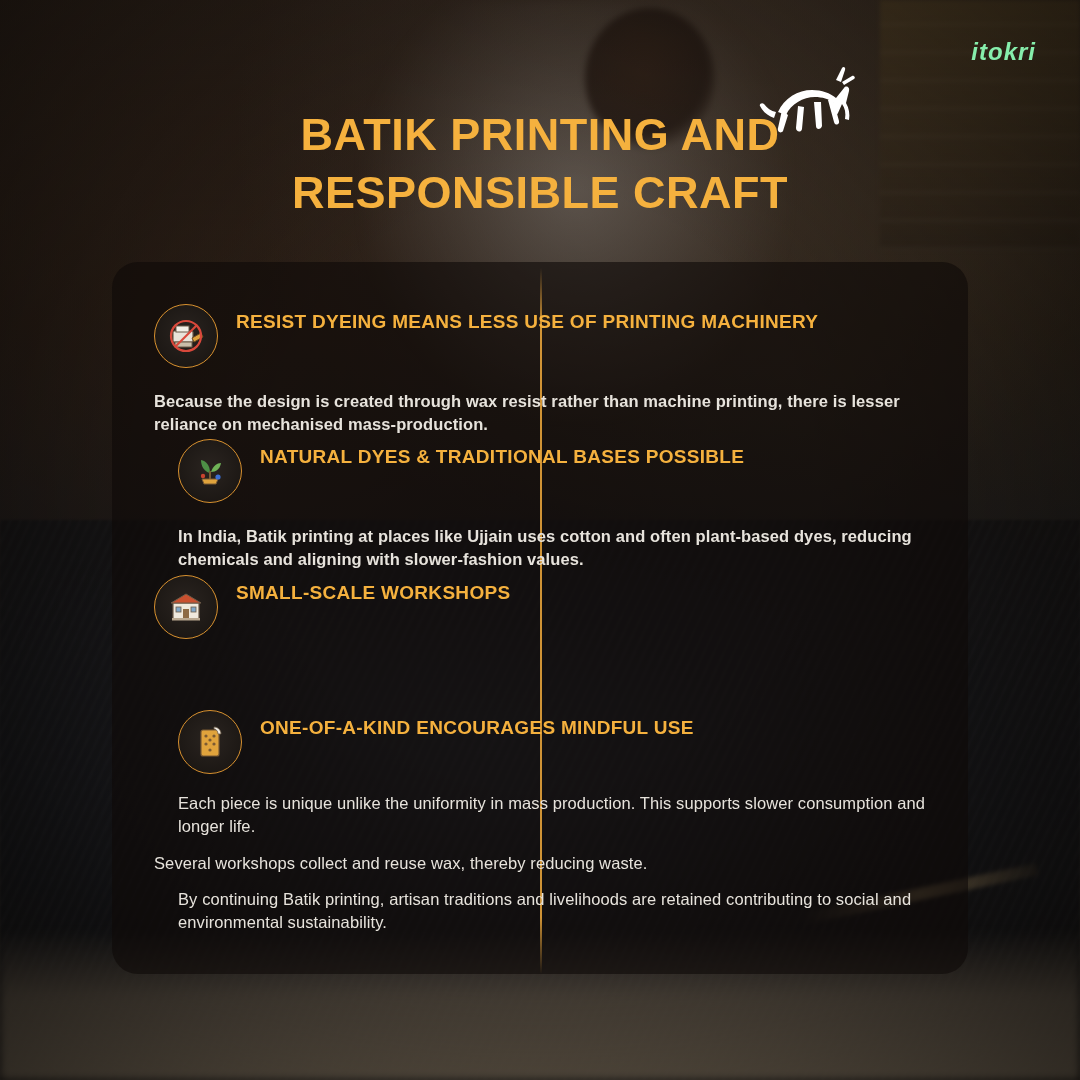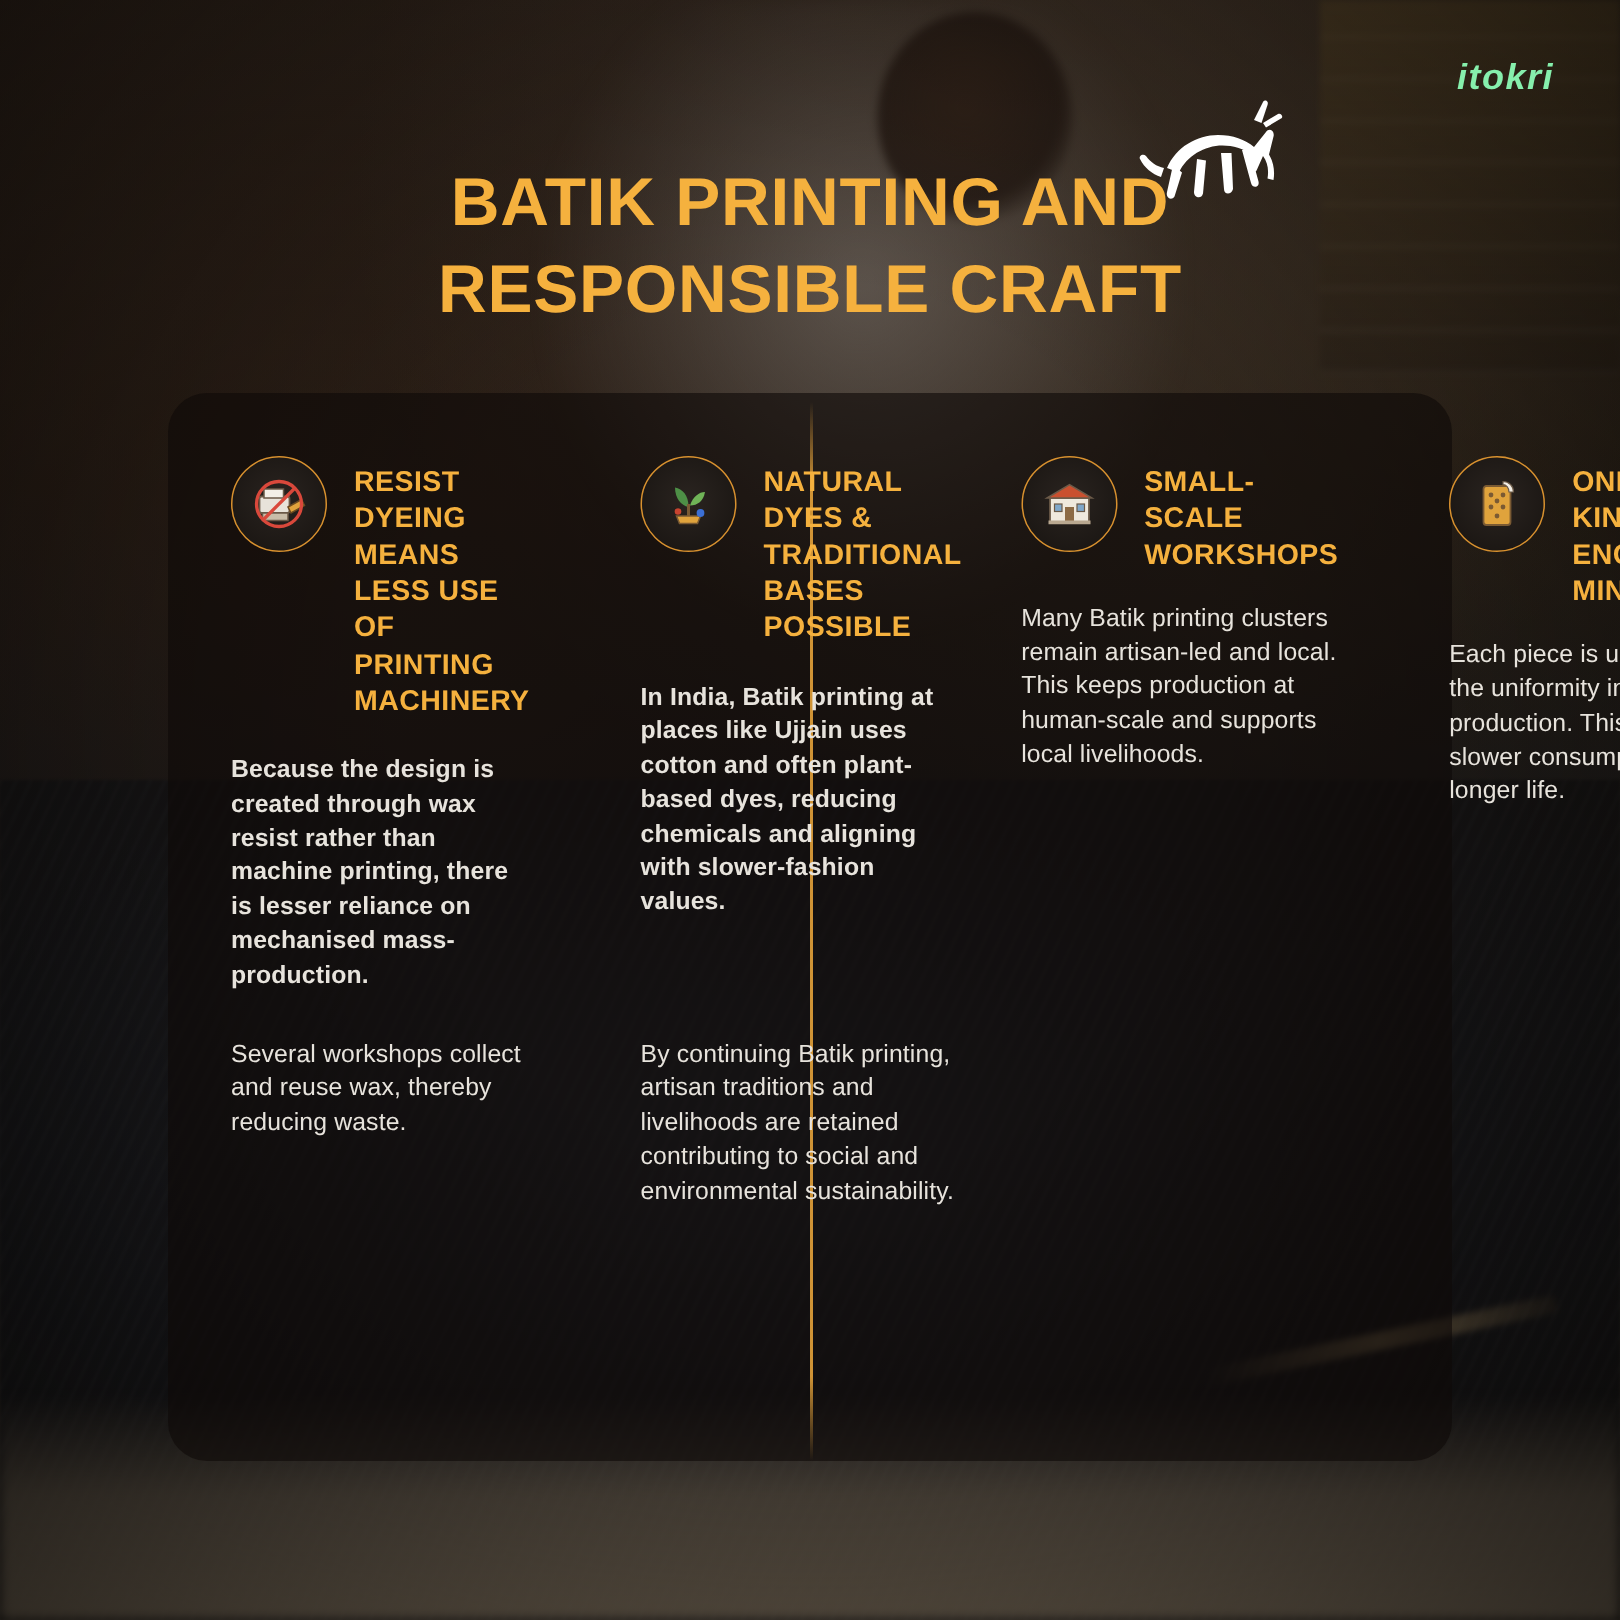--- a/index.html
+++ b/index.html
@@ -134,21 +134,21 @@
     width: 2px;
     height: 706px;
     background: linear-gradient(180deg, rgba(240,170,60,0.0) 0%, rgba(240,170,60,0.85) 8%, rgba(240,170,60,0.85) 92%, rgba(240,170,60,0.0) 100%);
   }
 
   .grid {
     position: absolute;
     left: 112px; top: 262px;
     width: 856px; height: 712px;
     display: grid;
-    grid-template-columns: 1fr 1fr 1fr 1fr;
+    grid-template-columns: 1fr;
     grid-template-rows: 1fr 1fr 1fr;
     box-sizing: border-box;
     padding: 42px 18px 40px 18px;
   }
   .cell {
     padding: 0 26px 0 24px;
     box-sizing: border-box;
   }
   .cell.right { padding-left: 48px; padding-right: 16px; }
 
@@ -179,21 +179,21 @@
     padding-top: 6px;
   }
   .cell-body {
     margin-top: 18px;
     color: #e7e3dc;
     font-size: 16.5px;
     line-height: 1.38;
     letter-spacing: 0.1px;
   }
   .cell.r1 .cell-body { margin-top: 22px; font-weight: bold; }
-  .cell.r3 .cell-body { margin-top: 30px; }
+  .cell.r3 .cell-body { margin-top: 14px; }
 </style>
 </head>
 <body>
 
 <div class="poster">
 
   <div class="bg">
     <div class="bg-shelf"></div>
     <div class="bg-figure"></div>
     <div class="bg-head"></div>
@@ -269,21 +269,20 @@
               <rect x="7" y="16" width="26" height="16" fill="#efe9dd" stroke="#6b5a48" stroke-width="1.2"></rect>
               <path d="M5 16 L20 7 L35 16 Z" fill="#c9502f" stroke="#6b5a48" stroke-width="1"></path>
               <rect x="17" y="22" width="6" height="10" fill="#8d6b45"></rect>
               <rect x="10" y="20" width="5" height="5" fill="#7fa7c9" stroke="#6b5a48" stroke-width="0.8"></rect>
               <rect x="25" y="20" width="5" height="5" fill="#7fa7c9" stroke="#6b5a48" stroke-width="0.8"></rect>
               <rect x="6" y="31" width="28" height="2.5" fill="#b9a890"></rect>
             </svg>
           </div>
           <div class="cell-title">SMALL-SCALE WORKSHOPS</div>
         </div>
-        <div class="cell-body">Many Batik printing clusters remain artisan-led and local. This keeps production at human-scale and supports local livelihoods.</div>
       </div>
 
       <div class="cell right r2">
         <div class="cell-head">
           <div class="icon-badge">
             <svg width="40" height="40" viewBox="0 0 40 40">
               <rect x="11" y="8" width="18" height="26" rx="2" fill="#e0a33c" stroke="#7a5a33" stroke-width="1.2"></rect>
               <g fill="#7a5a33">
                 <circle cx="16" cy="14" r="1.6"></circle>
                   <circle cx="24" cy="14" r="1.6"></circle>

